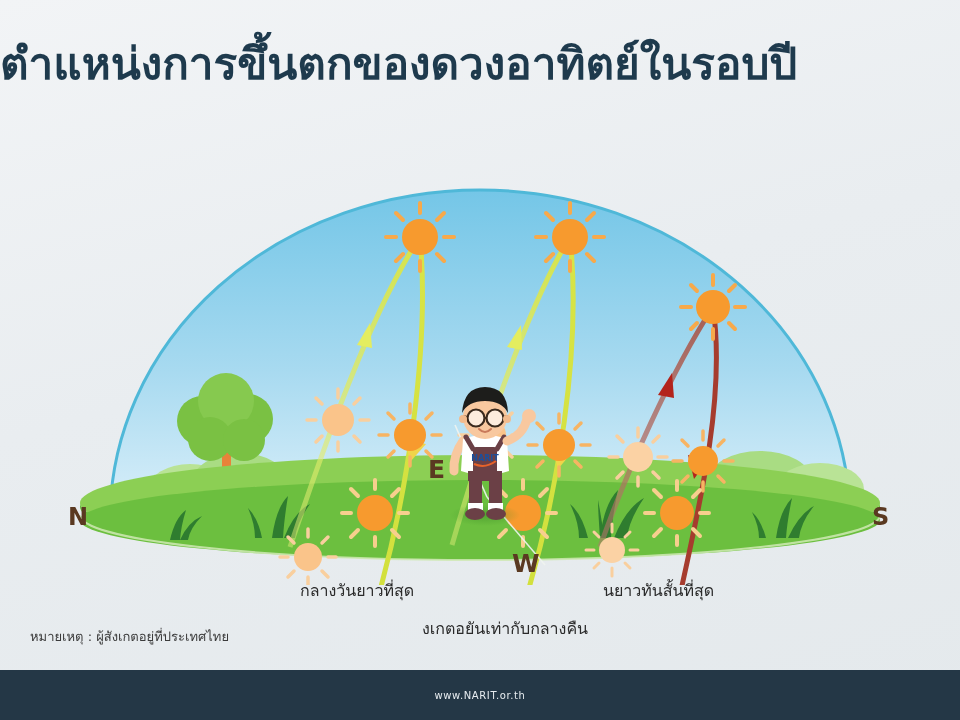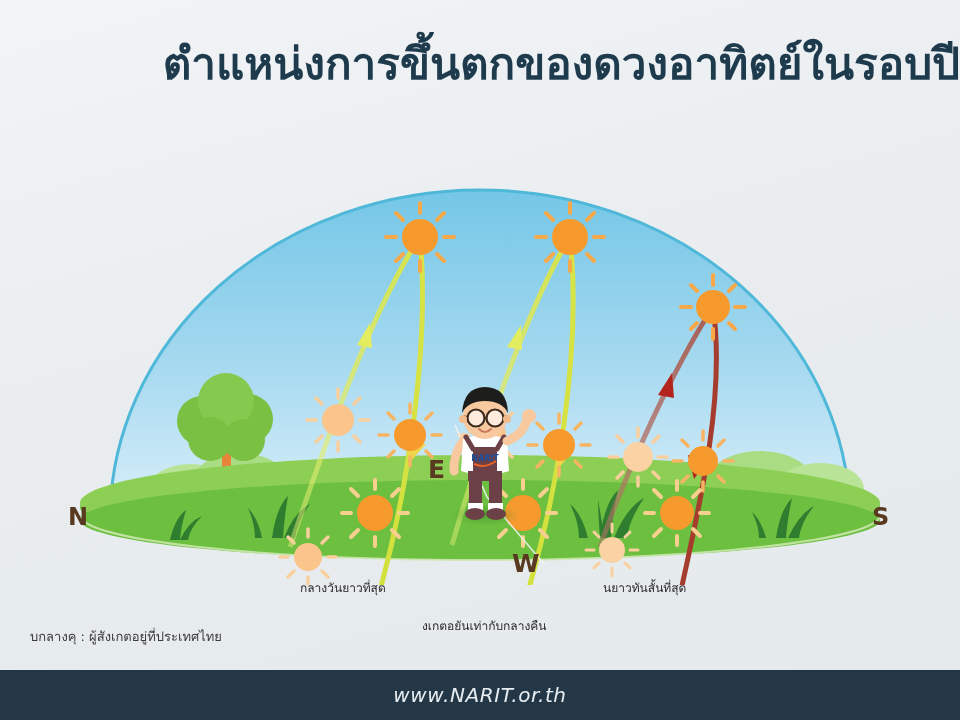--- a/index.html
+++ b/index.html
@@ -14,38 +14,38 @@
     position:absolute;
     left:0; top:0;
     width:960px; height:720px;
     background:linear-gradient(165deg,#f2f4f6 0%,#e9edf0 45%,#e4e9ec 100%);
   }
   
   #title {
     position:absolute;
     left:0; top:36px;
     width:960px;
-    text-align:right;
+    text-align:left;
     font-size:44px;
     font-weight:bold;
     color:#1e3a4d;
     letter-spacing:0px;
     line-height:1.25;
     white-space:nowrap;
   }
   
   #scene {
     position:absolute;
     left:0; top:95px;
     width:960px; height:490px;
   }
   
   .caption {
     position:absolute;
-    font-size:12px;
+    font-size:16px;
     color:#2a2a2a;
     white-space:nowrap;
   }
   #cap-long  { left:300px; top:578px; }
   #cap-short { left:603px; top:578px; }
   #cap-equal { left:422px; top:616px; }
   #note {
     position:absolute;
     left:30px; top:626px;
     font-size:13px;
@@ -68,23 +68,22 @@
     position:absolute;
     left:0; bottom:0;
     width:960px; height:50px;
     background:#243746;
     display:flex;
     align-items:center;
     justify-content:center;
   }
   #footer-text {
     color:#e8edf1;
-    font-size:20px;
+    font-size:10px;
     letter-spacing:0.6px;
-    font-style:italic;
   }
 </style>
 </head>
 <body>
 
 <div id="stage">
 
   <div id="title">ตำแหน่งการขึ้นตกของดวงอาทิตย์ในรอบปี</div>
 
   <svg id="scene" viewBox="0 0 960 490">
@@ -429,18 +428,18 @@
 
   <div class="compass" id="dir-n">N</div>
   <div class="compass" id="dir-s">S</div>
   <div class="compass" id="dir-e">E</div>
   <div class="compass" id="dir-w">W</div>
 
   <div class="caption" id="cap-long">กลางวันยาวที่สุด</div>
   <div class="caption" id="cap-short">นยาวทันสั้นที่สุด</div>
   <div class="caption" id="cap-equal">งเกตอยันเท่ากับกลางคืน</div>
 
-  <div id="note">บกลางคุ : ผู้สังเกตอยู่ที่ประเทศไทย</div>
+  <div id="note">หมายเหตุ : ผู้สังเกตอยู่ที่ประเทศไทย</div>
 
   <div id="footer">
     <span id="footer-text">www.NARIT.or.th</span>
   </div>
 </div>
 
 </body></html>

